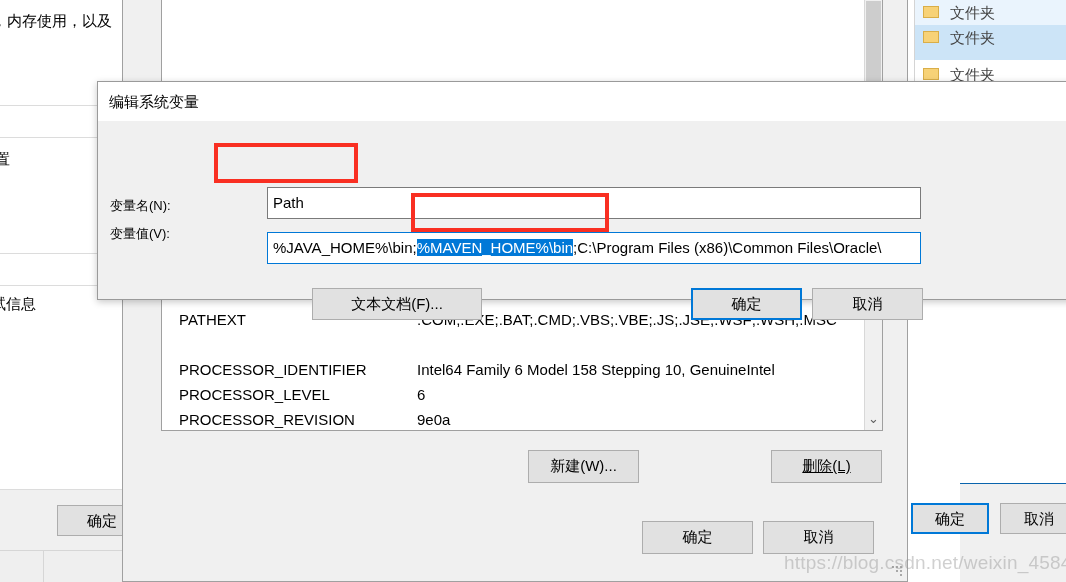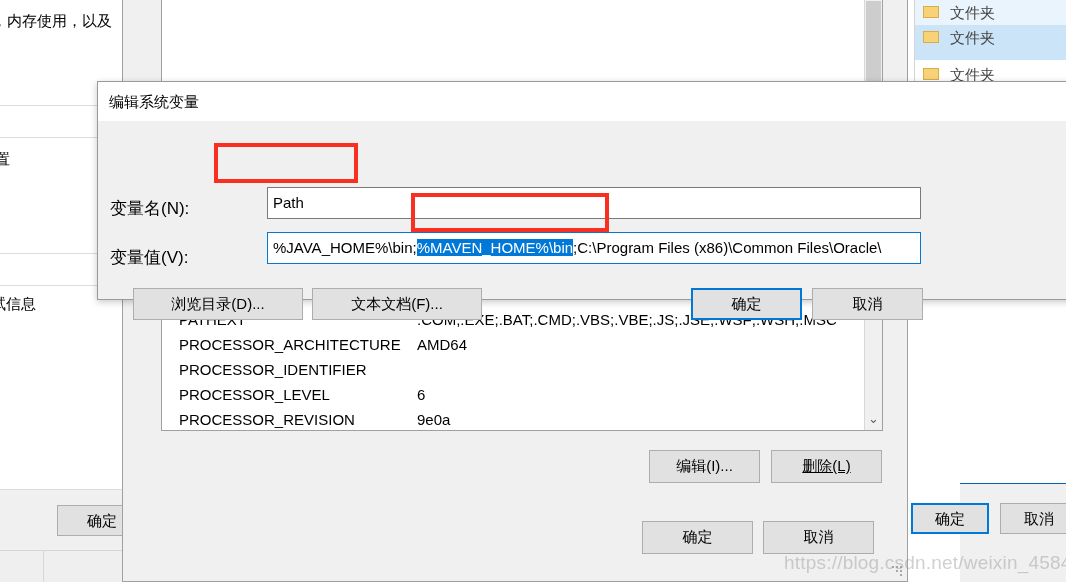--- a/index.html
+++ b/index.html
@@ -247,21 +247,21 @@
   }
   .ed-body {
     position: absolute;
     left: 0; top: 39px;
     right: 0; bottom: 0;
     background: #f0f0f0;
   }
   .ed-label {
     position: absolute;
     left: 12px;
-    font-size: 17px;
+    font-size: 13px;
     color: #000;
     white-space: nowrap;
   }
   .ed-input {
     position: absolute;
     background: #ffffff;
     border: 1px solid #7a7a7a;
     box-sizing: border-box;
     font-size: 15px;
     line-height: 30px;
@@ -375,47 +375,44 @@
 </div>
 
 <div class="env-dialog">
 
   <div class="env-listbox">
 
     <div class="env-row" style="top:332px;">
       <span class="env-name">PATHEXT</span>
       <span class="env-value">.COM;.EXE;.BAT;.CMD;.VBS;.VBE;.JS;.JSE;.WSF;.WSH;.MSC</span>
     </div>
-    <div class="env-row" style="top:357px;">
-      <span class="env-name">PROCESSOR_ARCHITECTURE</span>
-      <span class="env-value">AMD64</span>
-    </div>
     <div class="env-row" style="top:382px;">
       <span class="env-name">PROCESSOR_IDENTIFIER</span>
+      <span class="env-value">Intel64 Family 6 Model 158 Stepping 10, GenuineIntel</span>
     </div>
     <div class="env-row" style="top:407px;text-align:center;">
       <span class="env-name">PROCESSOR_LEVEL</span>
       <span class="env-value">6</span>
     </div>
     <div class="env-row" style="top:432px;">
       <span class="env-name">PROCESSOR_REVISION</span>
       <span class="env-value">9e0a</span>
     </div>
     <div class="env-row clipped" style="top:450px;">
       <span class="env-name">PSModulePath</span>
       <span class="env-value">%ProgramFiles%\WindowsPowerShell\Modules;C:\Windows\...</span>
     </div>
 
     <div class="lb-scroll">
       <div class="lb-thumb"></div>
       <div class="lb-arrow-down">⌄</div>
     </div>
   </div>
 
-  <button class="btn" style="left:526px; top:450px; width:111px; height:33px;">编辑(I)...</button>
+  <button class="btn" style="left:405px; top:450px; width:111px; height:33px;">新建(W)...</button>
   <button class="btn" style="left:648px; top:450px; width:111px; height:33px;text-decoration:underline;">删除(L)</button>
 
   <button class="btn" style="left:519px; top:521px; width:111px; height:33px;">确定</button>
   <button class="btn" style="left:640px; top:521px; width:111px; height:33px;">取消</button>
 
   <div class="grip" style="right:4px; bottom:4px;"></div>
 </div>
 
 <button class="btn focus" style="left:911px; top:503px; width:78px; height:31px; line-height:27px;">确定</button>
 <button class="btn" style="left:1000px; top:503px; width:78px; height:31px; line-height:29px;">取消</button>
@@ -424,26 +421,25 @@
   <div class="ed-titlebar">
     <div class="ed-title">编辑系统变量</div>
     <div class="ed-close">✕</div>
   </div>
 
   <div class="ed-body">
 
     <div class="ed-label" style="top:76px;">变量名(N):</div>
     <div class="ed-input" style="left:169px; top:66px; width:654px; height:32px;">Path</div>
 
-    <div class="ed-label" style="top:125px;">变量值(V):</div>
+    <div class="ed-label" style="top:104px;">变量值(V):</div>
     <div class="ed-input focused" style="left:169px; top:111px; width:654px; height:32px;">
       <span>%JAVA_HOME%\bin;</span><span class="sel">%MAVEN_HOME%\bin</span><span>;C:\Program Files (x86)\Common Files\Oracle\</span>
     </div>
 
-    <button class="btn" style="left:35px; top:167px; width:170px; height:32px;">浏览目录(D)...</button>
     <button class="btn" style="left:214px; top:167px; width:170px; height:32px;">文本文档(F)...</button>
 
     <button class="btn focus" style="left:593px; top:167px; width:111px; height:32px;">确定</button>
     <button class="btn" style="left:714px; top:167px; width:111px; height:32px;">取消</button>
   </div>
 
   <div class="grip" style="right:3px; bottom:3px;"></div>
 </div>
 
 <div class="redbox" style="left:214px; top:143px; width:144px; height:40px;"></div>

